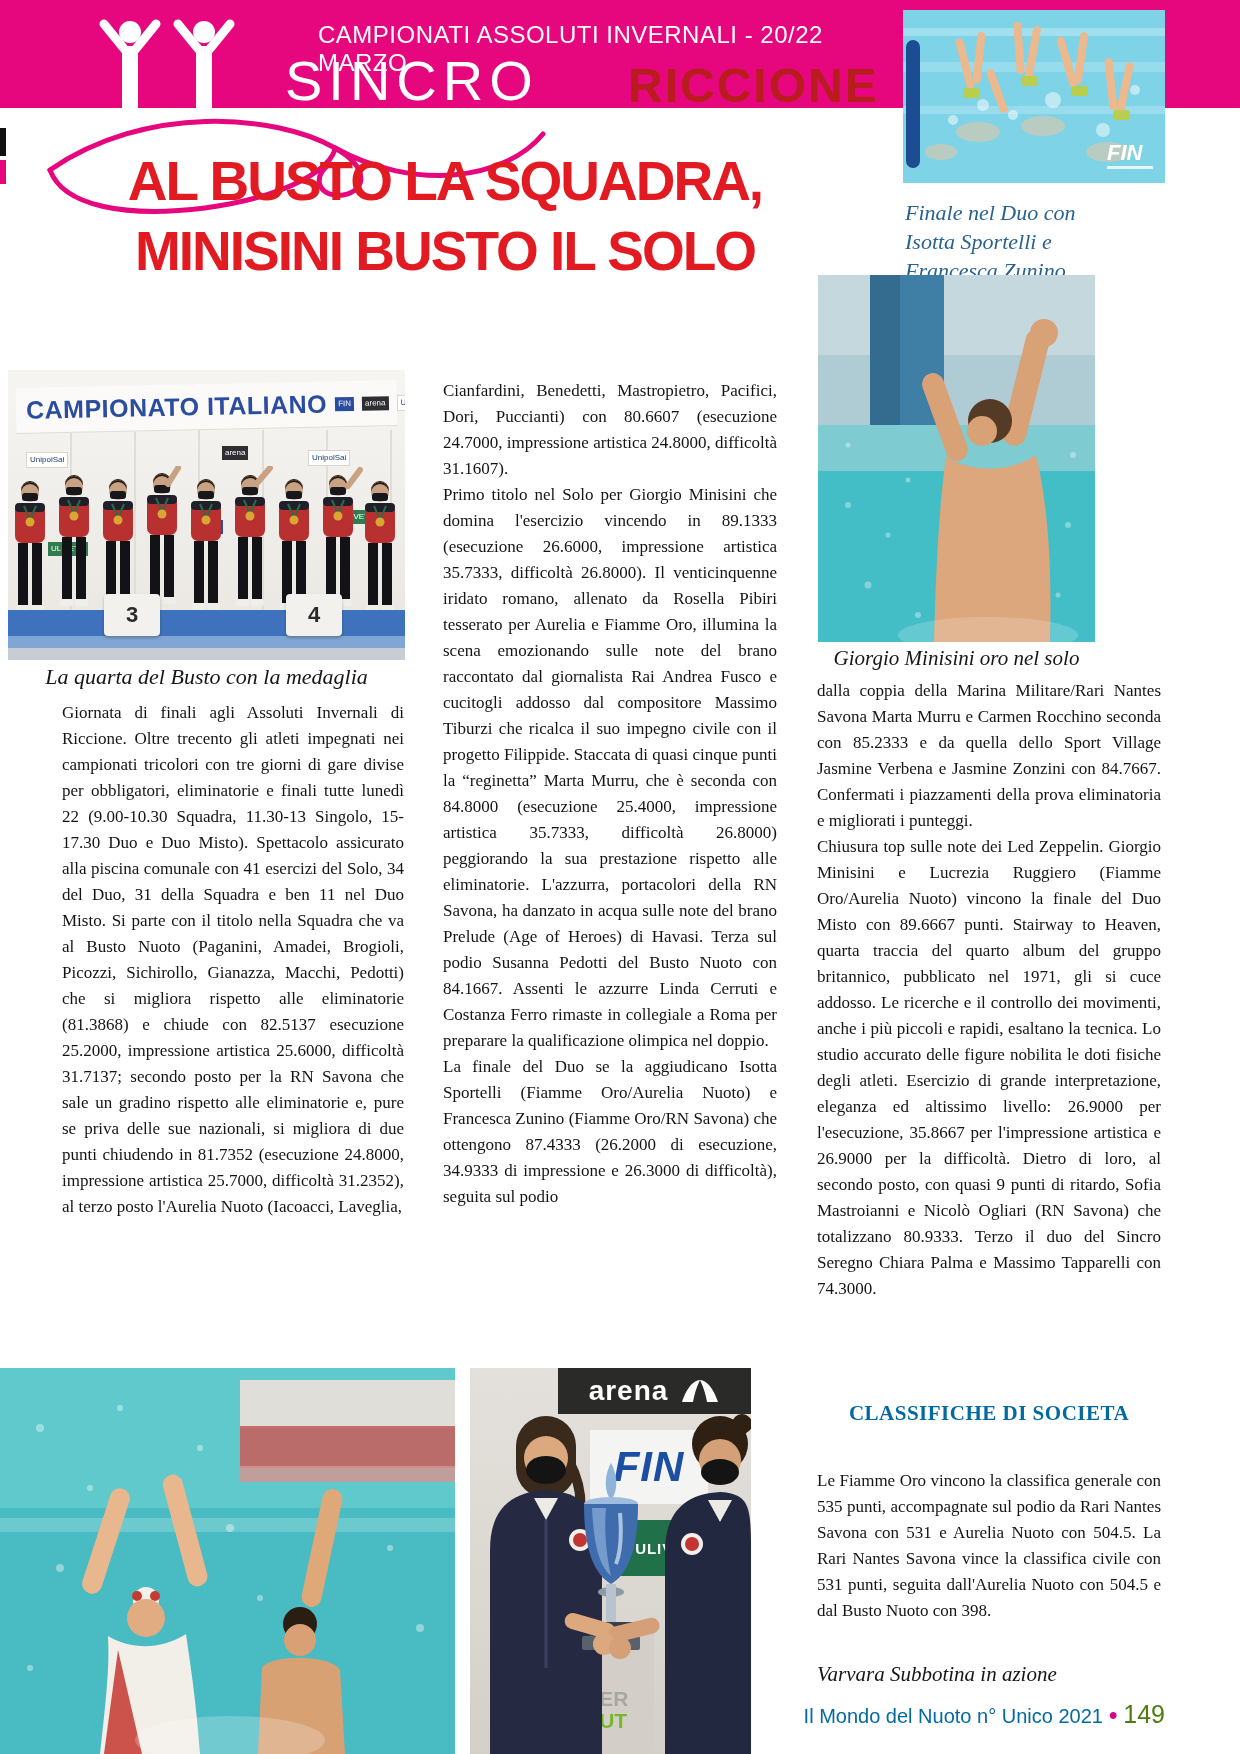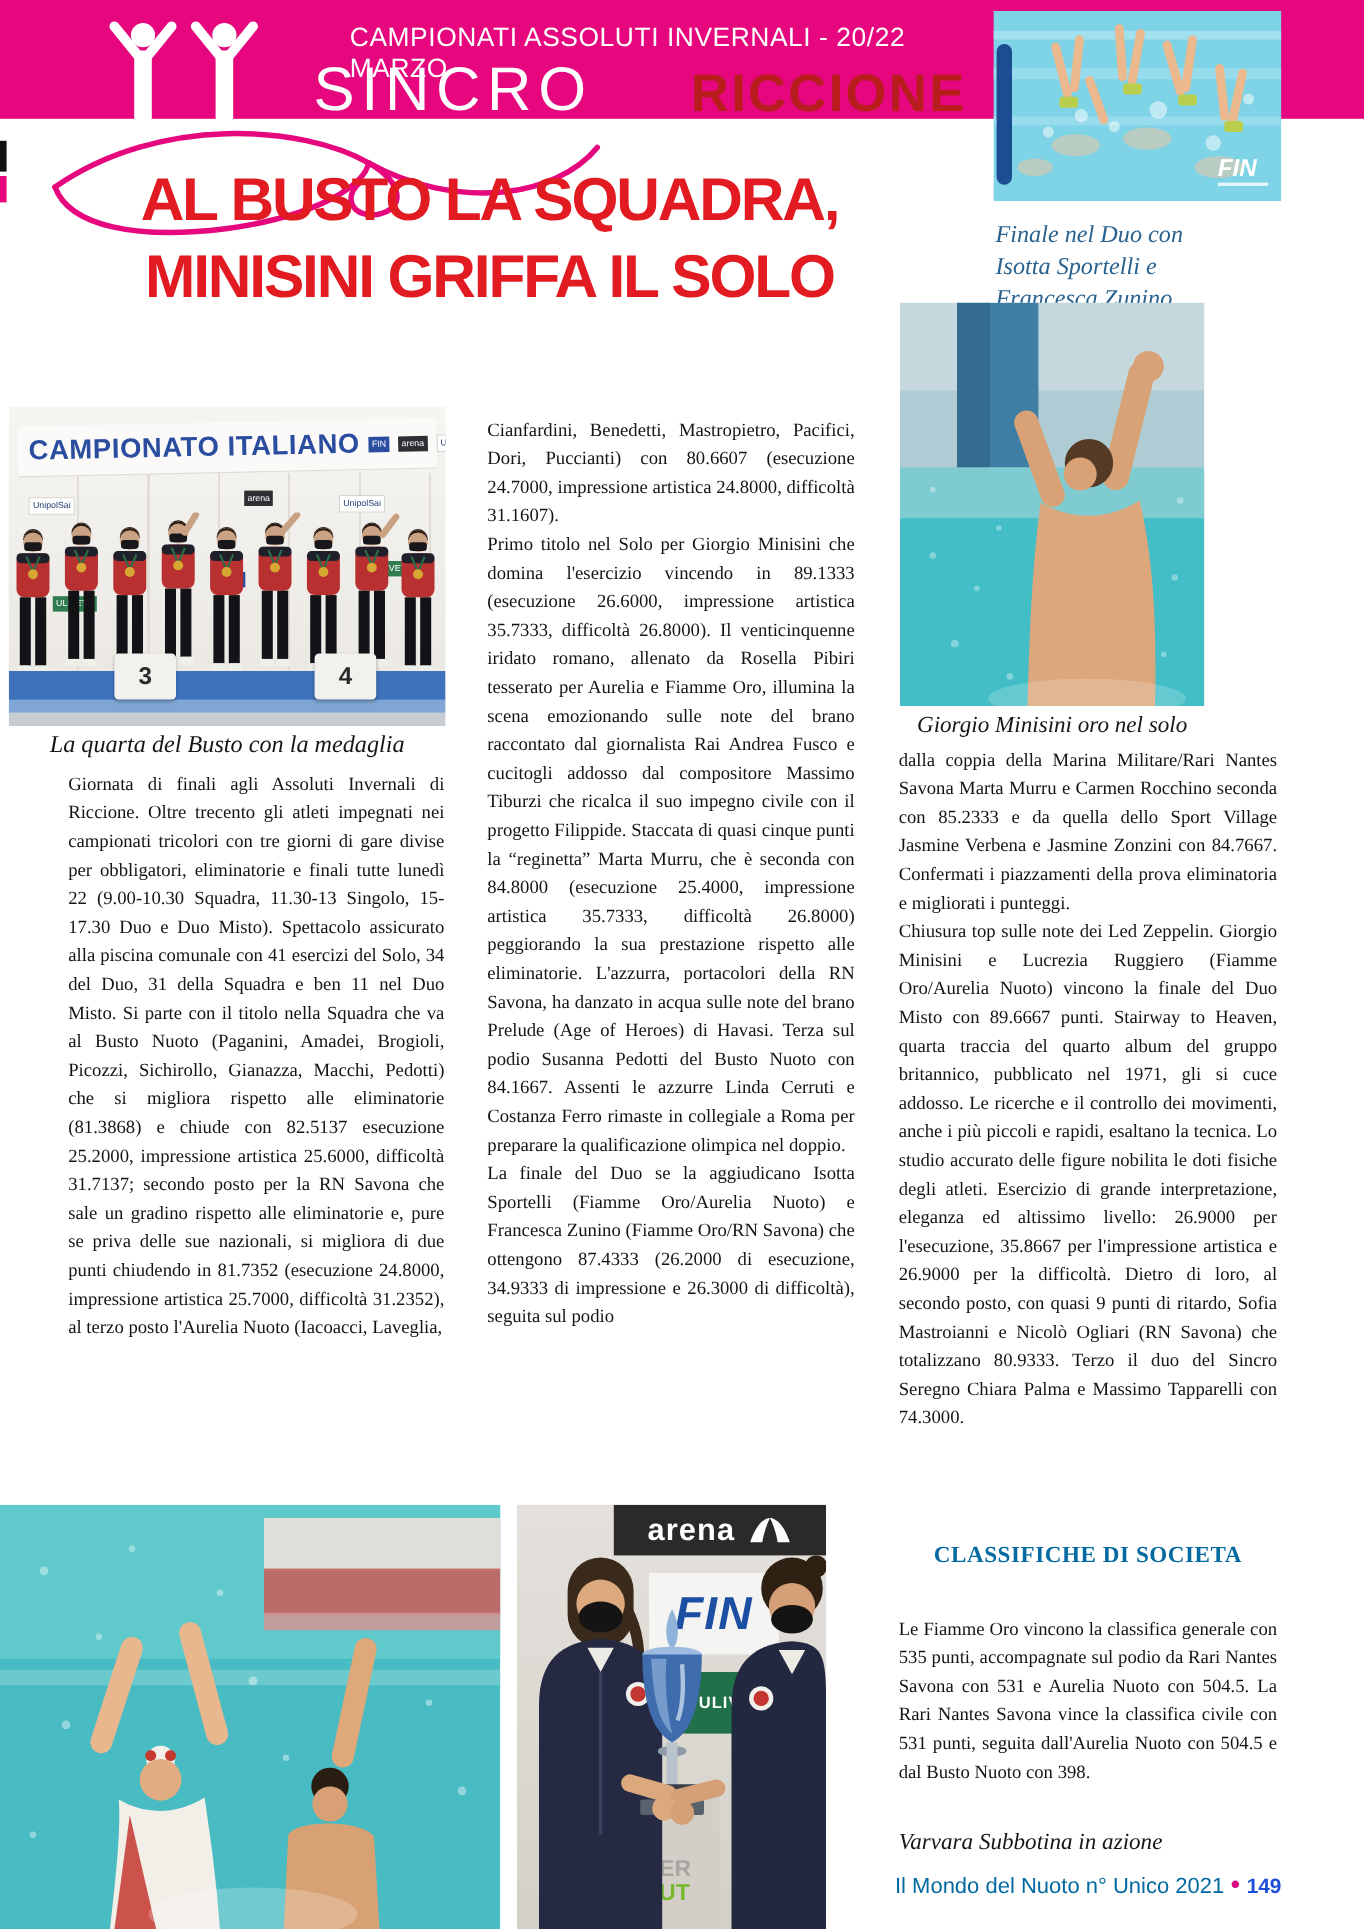--- a/index.html
+++ b/index.html
@@ -77,21 +77,21 @@
   .tr-plinth{left:100px;top:258px;width:84px;height:128px;background:#D3CFC8;box-sizing:border-box;
              padding-top:62px;padding-left:14px;font-family:"Liberation Sans",sans-serif;font-weight:bold;
              font-size:21px;line-height:22px}
   .tr-plinth .her{color:#A7A7A1}
   .tr-plinth .nut{color:#76B82A}
 
   
   .footer{left:700px;top:1700px;width:465px;text-align:right;font-family:"Liberation Sans",sans-serif}
   .footer .journal{color:#0369a1;font-size:20px}
   .footer .bullet{color:#D6067F;font-size:24px;font-weight:bold;padding:0 6px}
-  .footer .pageno{color:#1d4ed8;font-size:19px;font-weight:bold}
+  .footer .pageno{color:#4d7c0f;font-size:25px;font-weight:normal}
 </style>
 </head>
 <body>
 
 <div id="page">
 
   <div class="abs band"></div>
 
   <svg class="abs" style="left:92px;top:16px" width="150" height="100" viewBox="0 0 150 100">
     <g fill="#fff" stroke="#fff" stroke-linecap="round">
@@ -163,21 +163,21 @@
   </div>
 
   <div class="abs cap-blue serif">
     <div>Finale nel Duo con</div>
     <div>Isotta Sportelli e</div>
     <div>Francesca Zunino</div>
   </div>
 
   <div class="abs headline">
     <div>AL BUSTO LA SQUADRA,</div>
-    <div>MINISINI GRIFFA IL SOLO</div>
+    <div>MINISINI BUSTO IL SOLO</div>
   </div>
 
   <div class="abs photo ph-podium">
     <div class="abs pod-wall"></div>
     <div class="abs pod-banner">
       <span class="t sans">CAMPIONATO ITALIANO</span>
       <span class="chip solid" style="background:#2B4DA0">FIN</span>
       <span class="chip solid" style="background:#2F2F33">arena</span>
       <span class="chip">UnipolSai</span>
 

